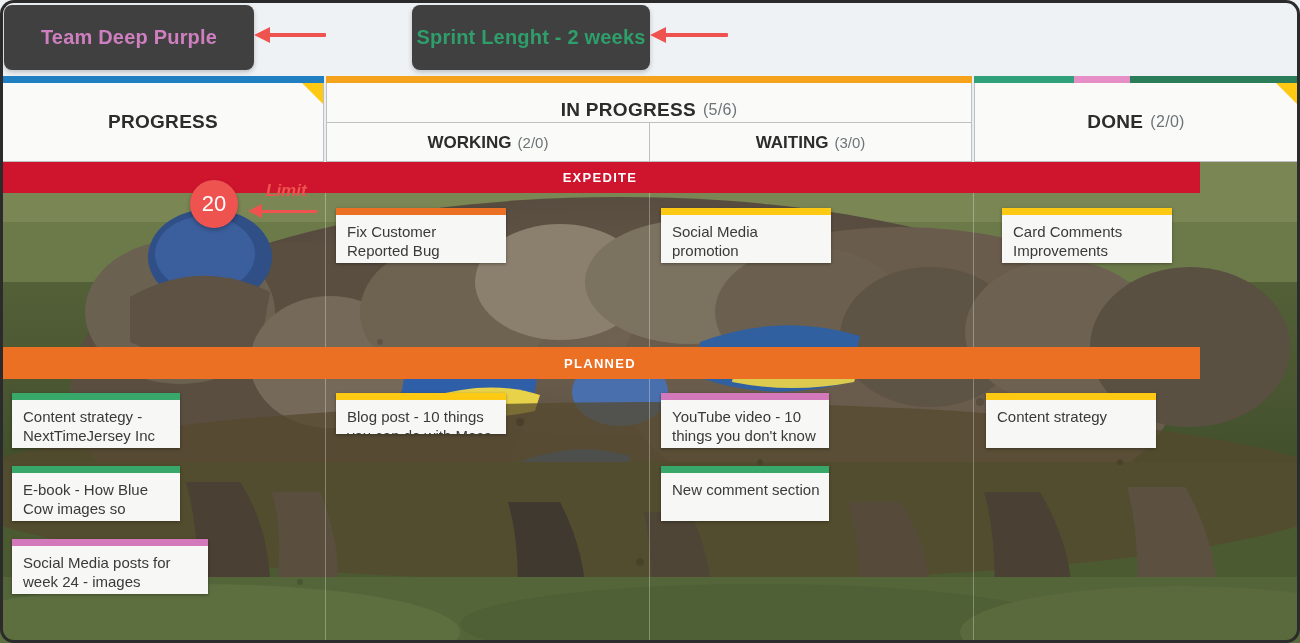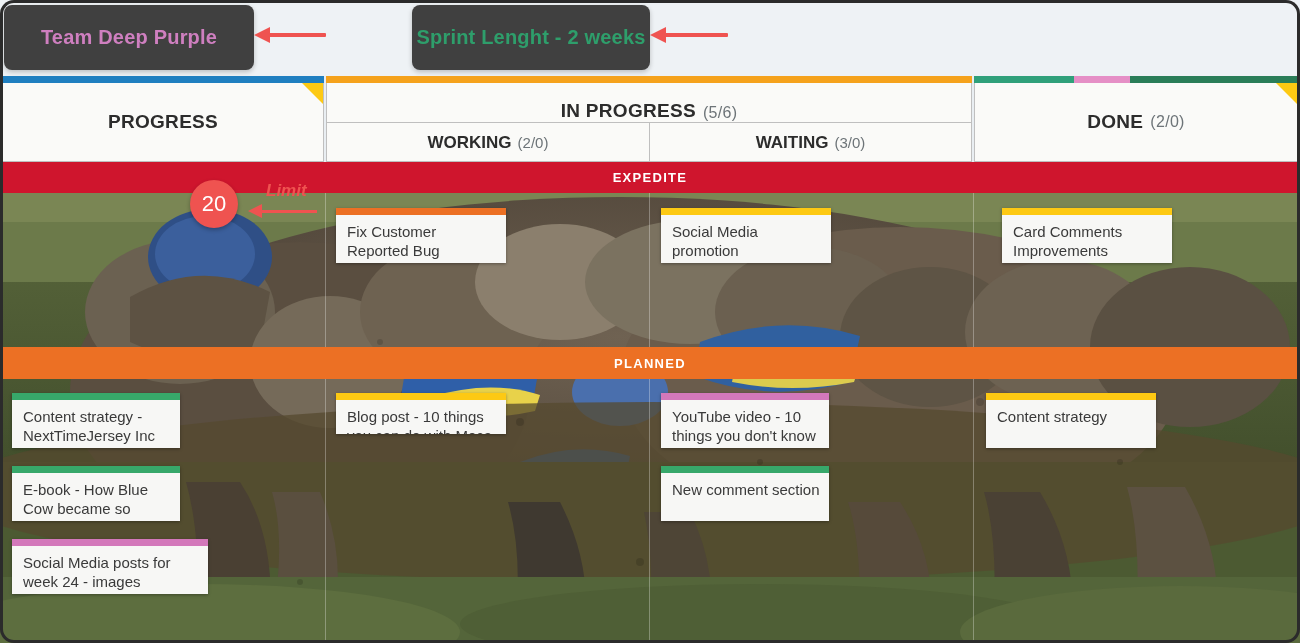--- a/index.html
+++ b/index.html
@@ -134,21 +134,21 @@
     font-size: 16px;
     font-weight: normal;
     color: #6d7478;
     margin-left: 7px;
   }
 
   
   .head-backlog .col-head-title { top: 0; height: 80px; }
 
   
-  .head-inprogress .col-head-title { top: 0; height: 40px; align-items: flex-end; }
+  .head-inprogress .col-head-title { top: 8px; height: 40px; }
   .subcols {
     position: absolute;
     left: 0; top: 40px;
     width: 100%; height: 40px;
     display: flex;
   }
   .subcol {
     flex: 1 1 50%;
     border-top: 1px solid #bfbfbf;
     display: flex;
@@ -246,21 +246,21 @@
     top: 0; bottom: 0;
     width: 1px;
     background: rgba(255,255,255,0.30);
     z-index: 6;
   }
 
   
   .swimlane-bar {
     position: absolute;
     left: 0;
-    width: 1300px;
+    width: 1200px;
     display: flex;
     align-items: center;
     justify-content: center;
     color: #ffffff;
     font-size: 13px;
     font-weight: bold;
     letter-spacing: 1.3px;
     z-index: 8;
     text-align: right;
   }
@@ -467,21 +467,21 @@
     <div class="swimlane-bar" id="lane-planned" style="top: 185px; height: 32px; background: rgb(236, 112, 36);">
       <span>PLANNED</span>
     </div>
 
     <div class="card" style="left:12px; top:231px; width:168px; height:55px;">
       <div class="card-stripe" style="background:#37a86a;"></div>
       <div class="card-title">Content strategy - NextTimeJersey Inc</div>
     </div>
     <div class="card" style="left:12px; top:304px; width:168px; height:55px;">
       <div class="card-stripe" style="background:#37a86a;"></div>
-      <div class="card-title">E-book - How Blue Cow became so</div>
+      <div class="card-title">E-book - How Blue Cow images so</div>
     </div>
     <div class="card" style="left:12px; top:377px; width:196px; height:55px;">
       <div class="card-stripe" style="background:#d378ba;"></div>
       <div class="card-title">Social Media posts for week 24 - images</div>
     </div>
 
     <div class="card" style="left:336px; top:231px; width:170px; height:41px;">
       <div class="card-stripe" style="background:#fdc913;"></div>
       <div class="card-title">Blog post - 10 things you can do with Moca</div>
     </div>

